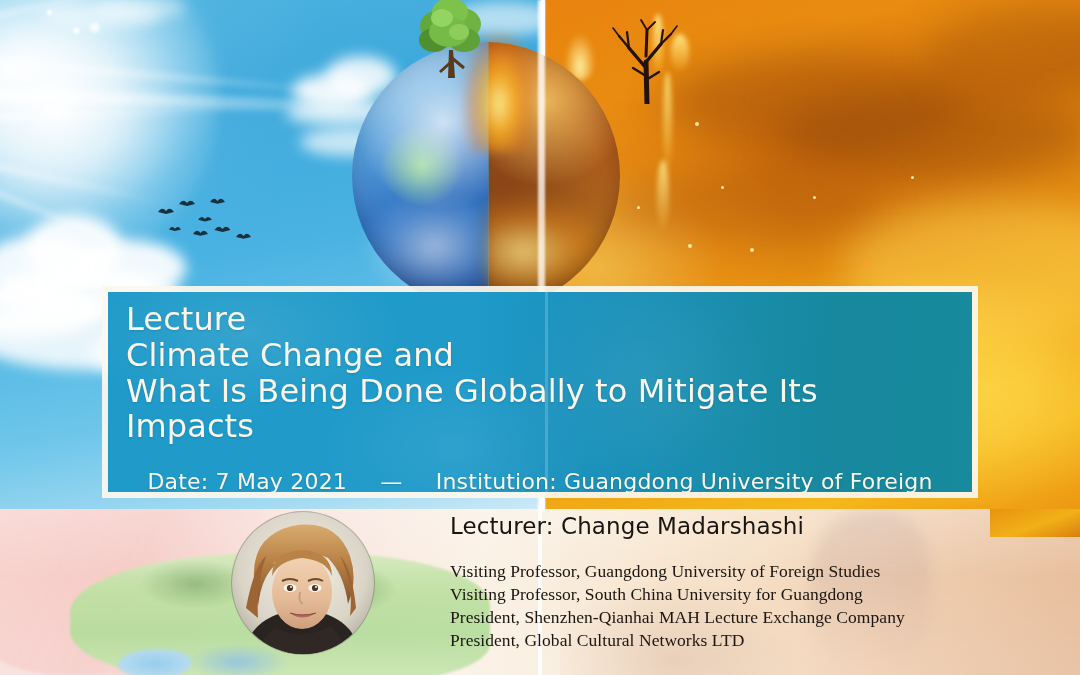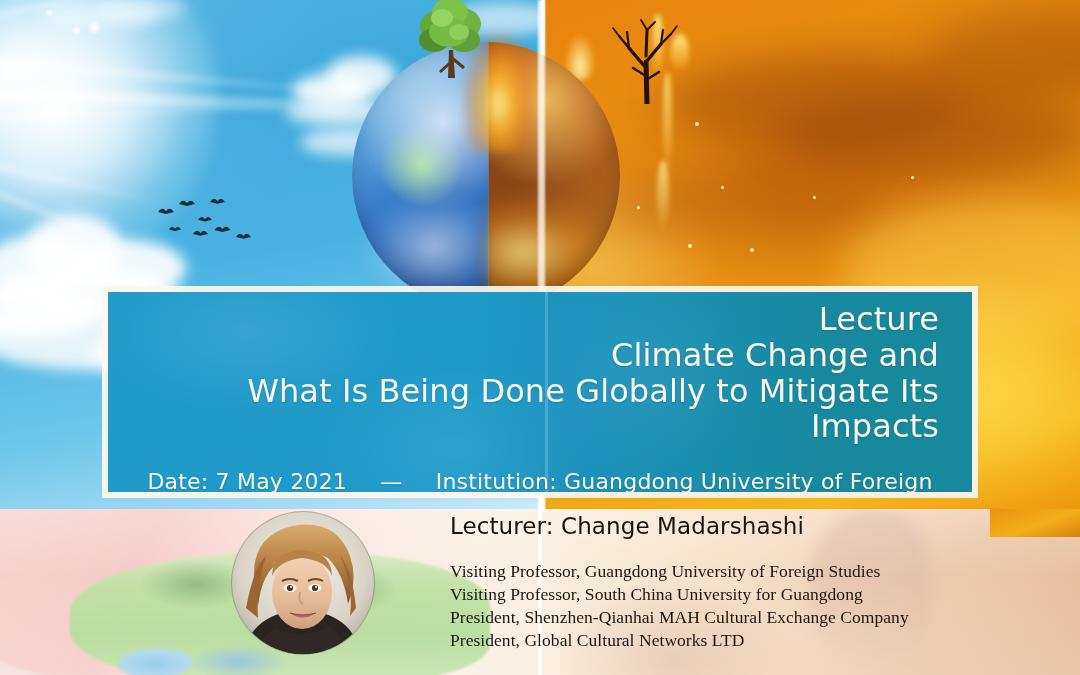--- a/index.html
+++ b/index.html
@@ -386,21 +386,21 @@
   .banner-seam {
     position: absolute;
     left: 437px; top: 0;
     width: 3px; height: 100%;
     background: rgba(255,255,255,0.18);
   }
   .banner-inner {
     position: relative;
     z-index: 2;
     padding: 10px 33px 0 18px;
-    text-align: right;
+    text-align: left;
   }
   .title-line {
     color: #fbf6ec;
     font-family: "DejaVu Sans", sans-serif;
     font-weight: 400;
     letter-spacing: 0.1px;
     line-height: 1.12;
     text-shadow: 0 1px 2px rgba(0,60,80,0.18);
   }
   .title-l1 { font-size: 32px; }
@@ -694,18 +694,18 @@
         <path d="M44 116 Q70 130 98 114 Q110 124 116 142 L24 142 Q30 124 44 116 Z" fill="#2f2824"></path>
       </svg>
     </div>
   </div>
 
   <div class="lecturer-block">
     <div class="lecturer-name">Lecturer: Change Madarshashi</div>
     <div class="credentials">
       <div class="credential">Visiting Professor, Guangdong University of Foreign Studies</div>
       <div class="credential">Visiting Professor, South China University for Guangdong</div>
-      <div class="credential">President, Shenzhen-Qianhai MAH Cultural Exchange Company</div>
+      <div class="credential">President, Shenzhen-Qianhai MAH Lecture Exchange Company</div>
       <div class="credential">President, Global Cultural Networks LTD</div>
     </div>
   </div>
 
 </div>
 
 </body></html>

